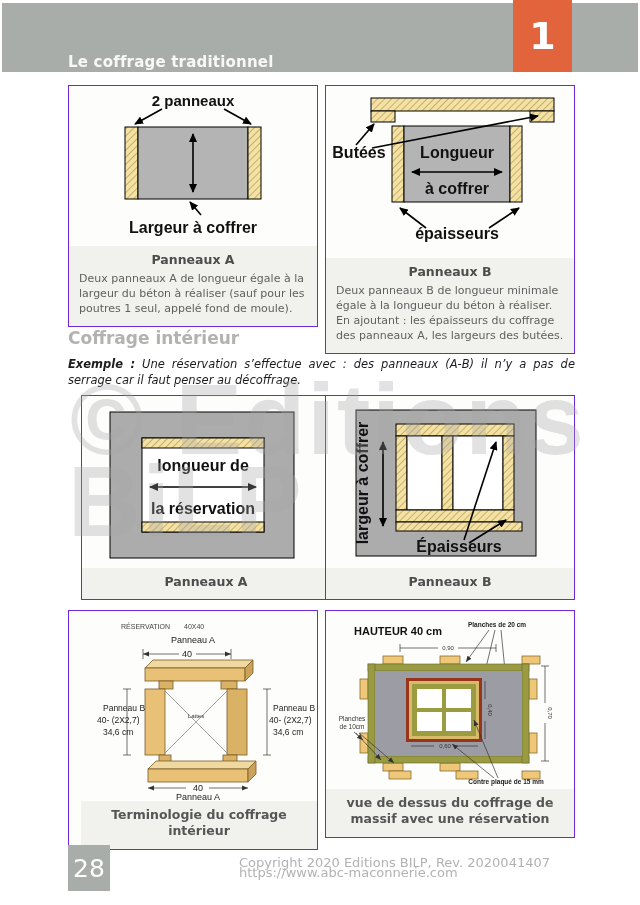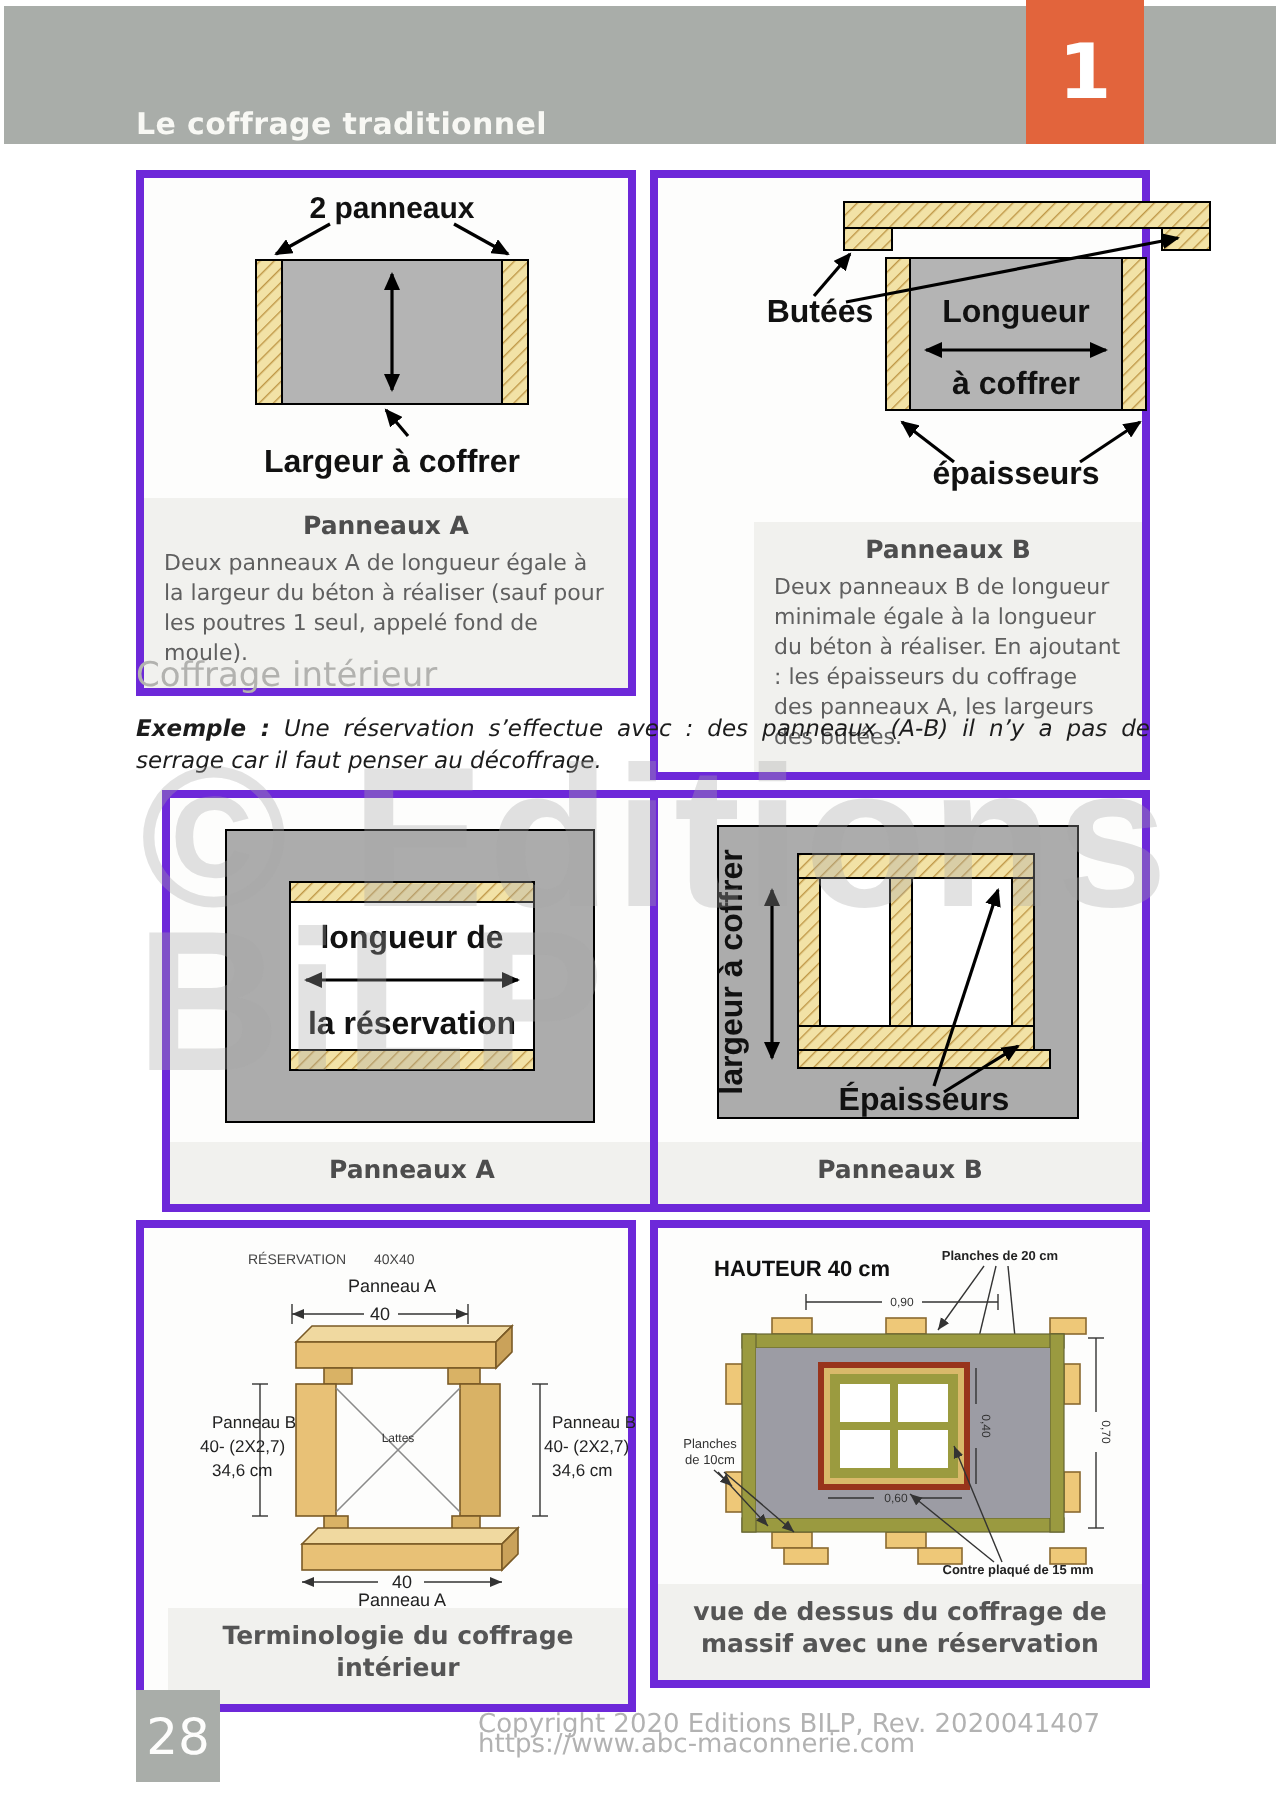--- a/index.html
+++ b/index.html
@@ -7,29 +7,29 @@
         font-family:"DejaVu Sans",sans-serif;}
   
   .hdr{position:absolute;left:2px;top:3px;width:636px;height:69px;background:#a9ada9;
        display:flex;align-items:center;}
   .hdr-title{margin-left:66px;font-size:15px;font-weight:bold;color:#f8f8f4;
              font-family:"DejaVu Sans",sans-serif;letter-spacing:.2px;margin-top:48px;}
   .chapnum{position:absolute;left:513px;top:0;width:59px;height:72px;background:#e2643c;
            display:flex;align-items:center;justify-content:center;
            color:#ffffff;font-size:38px;font-weight:bold;font-family:"DejaVu Sans",sans-serif;}
   
-  .card{position:absolute;width:250px;background:#fdfdfc;border:4px solid #6d28d9;box-sizing:border-box;}
+  .card{position:absolute;width:250px;background:#fdfdfc;border:1px solid #6d28d9;box-sizing:border-box;}
   .figarea{background:#fdfdfc;}
   .figarea svg{display:block;}
   .caption{background:#f1f1ee;padding:6px 10px 10px 10px;}
   .cap-title{font-size:12.5px;font-weight:bold;color:#4d4d4d;text-align:center;margin-bottom:4px;}
   .cap-text{font-size:11px;color:#5f5f5f;line-height:15px;text-align:left;}
   .cap-title-only{font-size:12.5px;font-weight:bold;color:#555;text-align:center;line-height:16px;}
   
-  .sec-heading{position:absolute;left:68px;top:328px;font-size:17px;font-weight:normal;color:#b2b2af;}
+  .sec-heading{position:absolute;left:68px;top:328px;font-size:17px;font-weight:bold;color:#b2b2af;}
   .example{position:absolute;left:68px;top:357px;width:507px;font-size:11.5px;color:#1c1c1c;
            line-height:15.5px;text-align:justify;font-style:italic;}
   .example b{font-weight:bold;}
   
   .watermark{position:absolute;left:4px;top:0;width:640px;height:692px;pointer-events:none;z-index:10;}
   .wm1,.wm2{position:absolute;font-weight:bold;font-size:100px;letter-spacing:2px;
             color:rgba(168,168,168,0.33);font-family:"Liberation Sans",sans-serif;white-space:nowrap;}
   .wm1{left:66px;top:362px;}
   .wm2{left:64px;top:444px;}
   
@@ -90,21 +90,21 @@
         <line class="arrow" x1="132" y1="129" x2="121" y2="116" marker-end="url(#arrB)"></line>
         <text class="t17" x="124" y="147" text-anchor="middle">Largeur à coffrer</text>
       </svg>
     </div>
     <div class="caption">
       <div class="cap-title">Panneaux A</div>
       <div class="cap-text">Deux panneaux A de longueur égale à la largeur du béton à réaliser (sauf pour les poutres 1 seul, appelé fond de moule).</div>
     </div>
   </div>
 
-  <div class="card" style="left:325px;top:85px;padding-left:48px;">
+  <div class="card" style="left:325px;top:85px;">
     <div class="figarea">
       <svg width="248" height="172" viewBox="0 0 248 172">
         <rect x="45" y="12" width="183" height="13" fill="url(#hatch)" stroke="#000"></rect>
         <rect x="45" y="25" width="24" height="11" fill="url(#hatch)" stroke="#000"></rect>
         <rect x="204" y="25" width="24" height="11" fill="url(#hatch)" stroke="#000"></rect>
         <rect x="66" y="40" width="12" height="76" fill="url(#hatch)" stroke="#000"></rect>
         <rect x="78" y="40" width="106" height="76" fill="#b4b4b4" stroke="#000"></rect>
         <rect x="184" y="40" width="12" height="76" fill="url(#hatch)" stroke="#000"></rect>
         <text class="t17" x="33" y="72" text-anchor="middle">Butées</text>
         <line class="arrow" x1="30" y1="59" x2="48" y2="38" marker-end="url(#arrB)"></line>

